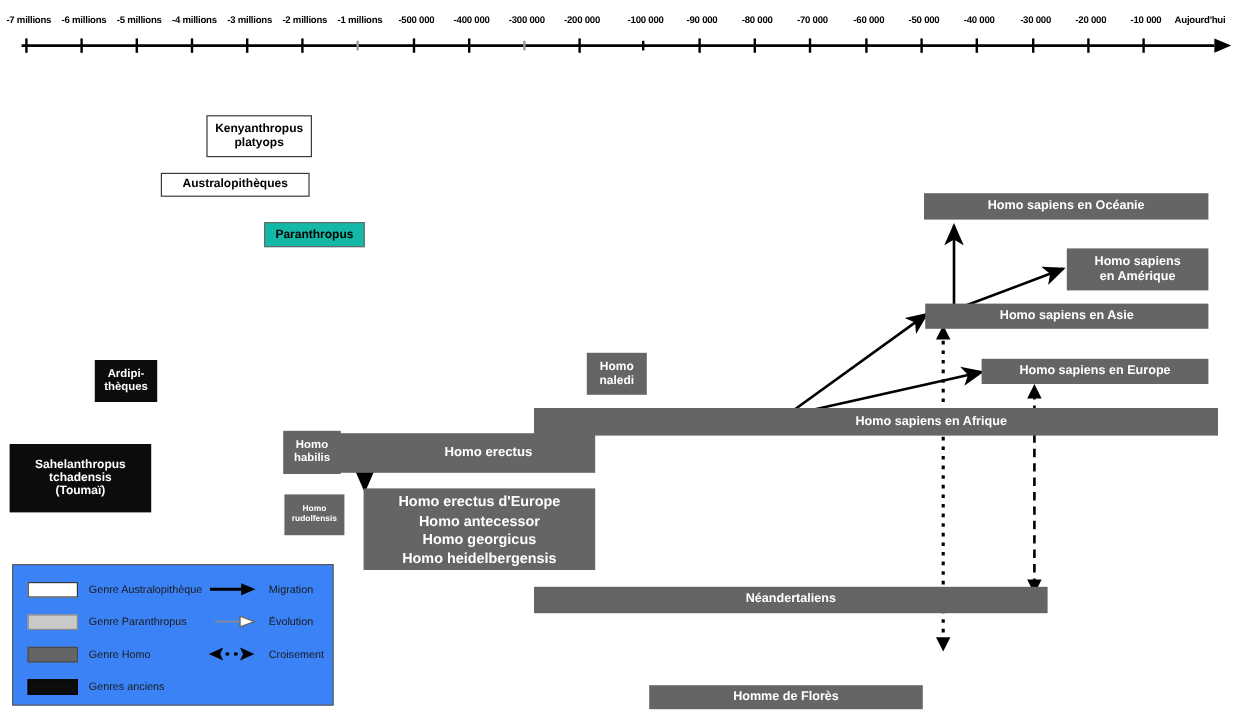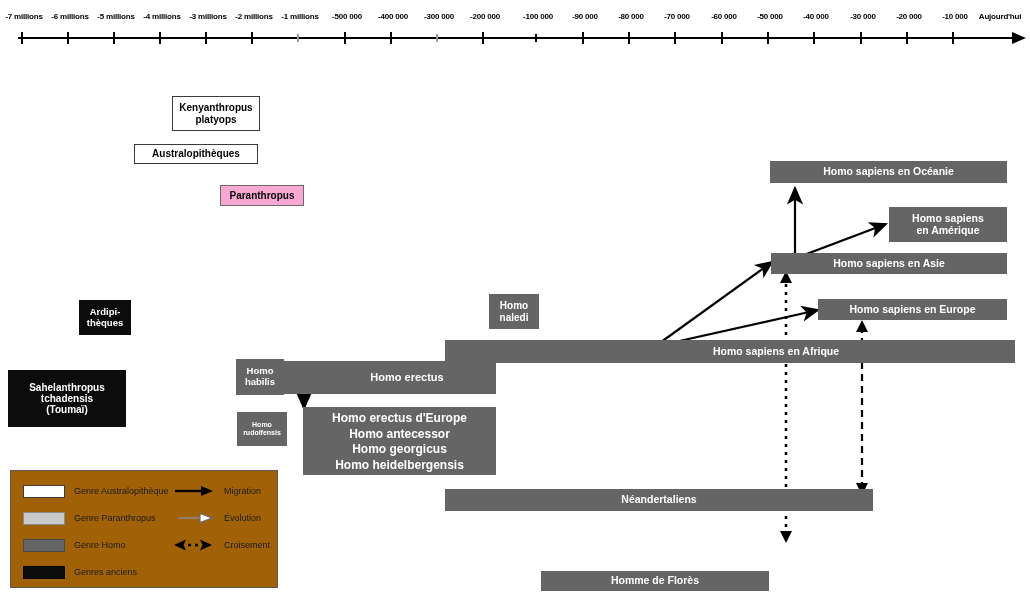--- a/index.html
+++ b/index.html
@@ -44,21 +44,21 @@
     font-weight: bold;
     line-height: 1.12;
     padding: 1px 3px;
   }
   .box-australo {
     background: #ffffff;
     border: 1px solid #3a3a3a;
     color: #000000;
   }
   .box-paranthropus {
-    background: #f9a8d4;
+    background: #14b8a6;
     border: 1px solid #6a6a6a;
     color: #000000;
   }
   .box-homo {
     background: #656565;
     border: none;
     color: #ffffff;
   }
   .box-ancien {
     background: #0c0c0c;
@@ -67,21 +67,21 @@
   }
 
   
   #legend {
     position: absolute;
     left: 10px;
     top: 470px;
     width: 268px;
     height: 118px;
     border: 1px solid #5a5a5a;
-    background: #a16207;
+    background: #3b82f6;
     box-sizing: border-box;
   }
   .legend-row {
     position: absolute;
     display: flex;
     align-items: center;
     height: 16px;
   }
   .swatch {
     width: 42px;

